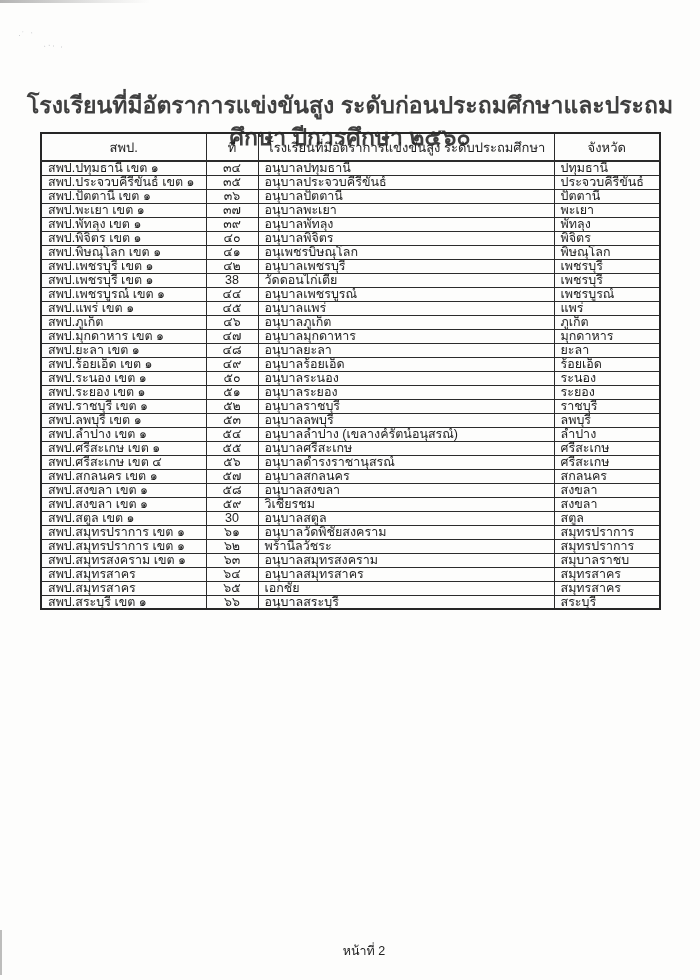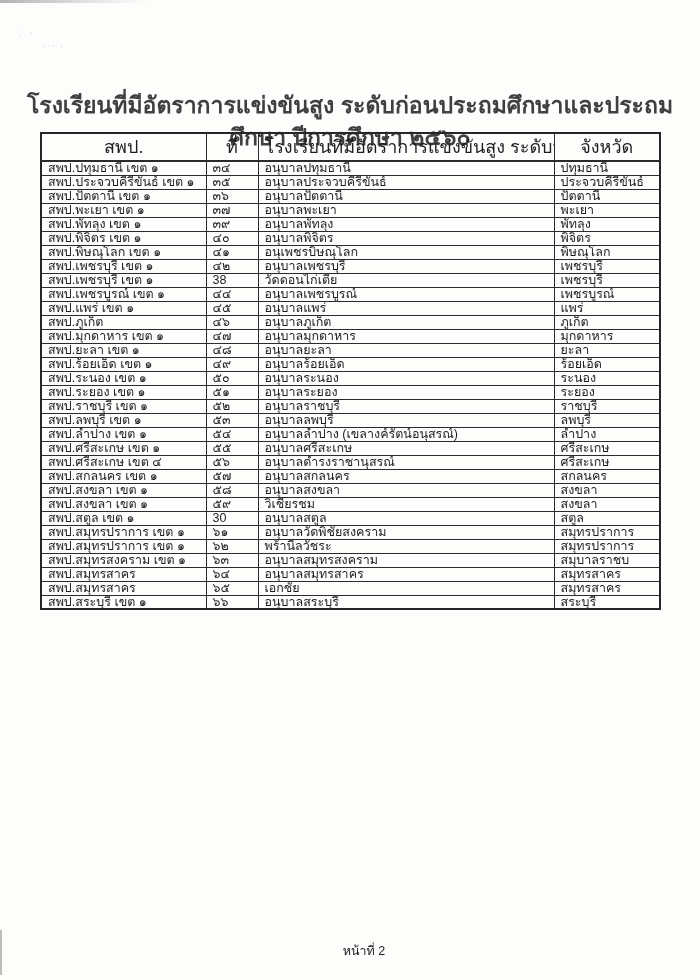--- a/index.html
+++ b/index.html
@@ -33,23 +33,23 @@
     border-collapse:collapse;table-layout:fixed;
     border:2px solid #262626;
     font-size:12.5px;color:#1e1e1e;
   }
   table.main-table th,table.main-table td{
     border:1px solid #2b2b2b;
     padding:0 6px;overflow:hidden;white-space:nowrap;
     font-weight:normal;line-height:1;
   }
   table.main-table thead tr{height:28px;}
-  table.main-table thead th{text-align:center;font-size:18px;border-bottom-width:2px;}
+  table.main-table thead th{text-align:center;font-size:13px;border-bottom-width:2px;}
   table.main-table tbody tr{height:14px;}
-  td.c-no{text-align:left;margin-top:46px;}
+  td.c-no{text-align:center;margin-top:46px;}
   td.c-district,td.c-school,td.c-province{text-align:left;}
   .page-footer{
     position:absolute;left:0;top:941px;width:728px;text-align:center;
     font-size:12.5px;color:#222;
   }
 </style>
 </head>
 <body>
 
 <div class="scan-strip-top"></div>

